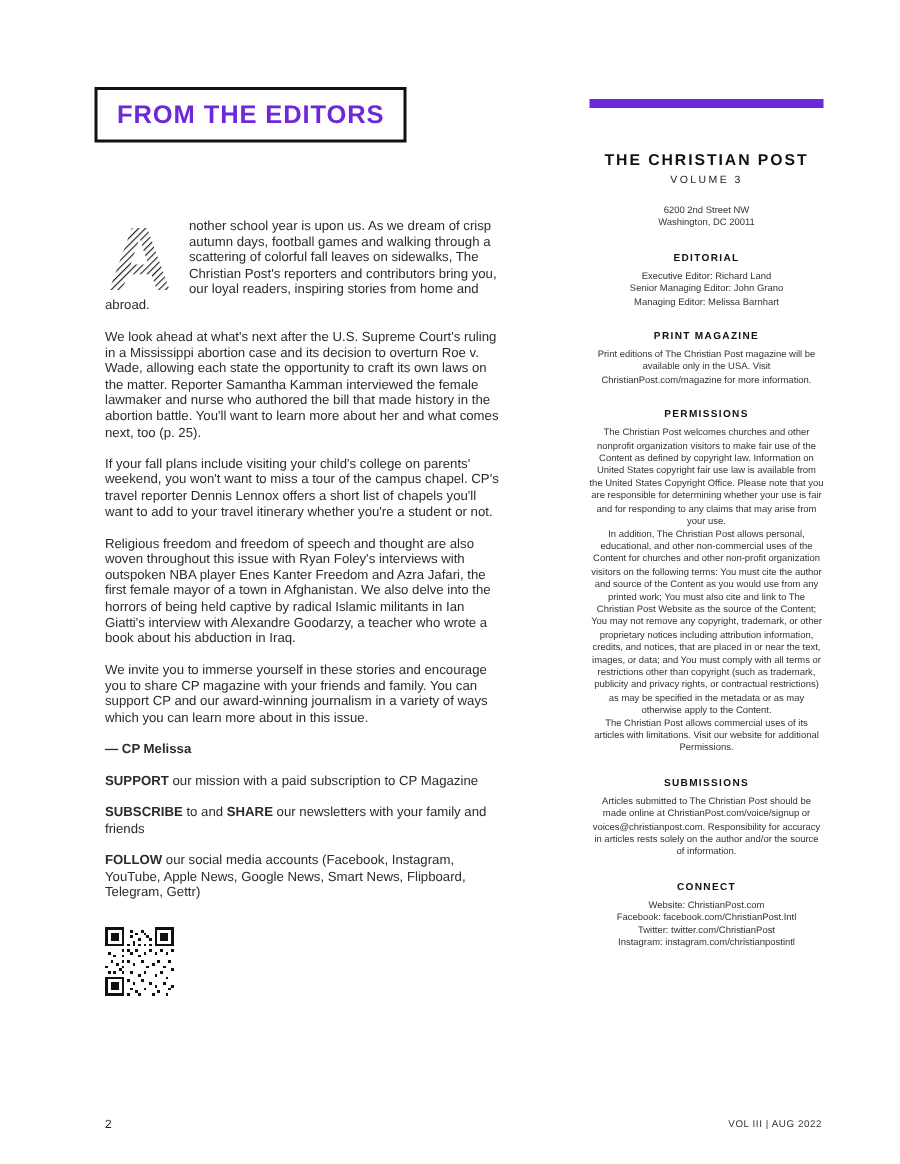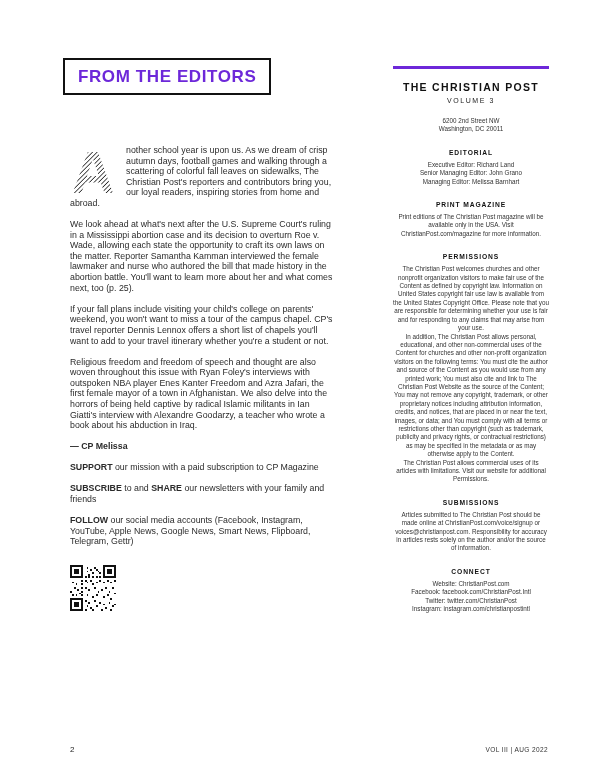--- a/index.html
+++ b/index.html
@@ -52,22 +52,22 @@
   .actions { }
   .action b { font-weight: 700; }
   .qr { margin-top: 18px; display: block; }
 
   
   .right-col {
     position: absolute;
     left: 393px;
     top: 66px;
     width: 156px;
-    border-top: 3px solid #6d28d9;
-    padding-top: 12px;
+    border-top: 6px solid #6d28d9;
+    padding-top: 29px;
     text-align: center;
     color: #333;
   }
   .brand {
     font-size: 10.5px;
     font-weight: 800;
     letter-spacing: 1.3px;
     color: #111;
     white-space: nowrap;
   }
@@ -133,20 +133,21 @@
           </pattern>
         </defs>
         <text x="23" y="46" text-anchor="middle" font-size="60" font-weight="bold" font-family="Liberation Sans, sans-serif" fill="url(#hatchA)">A</text>
       </svg>
       <span>nother school year is upon us. As we dream of crisp autumn days, football games and walking through a scattering of colorful fall leaves on sidewalks, The Christian Post's reporters and contributors bring you, our loyal readers, inspiring stories from home and abroad.</span>
     </div>
 
     <p>We look ahead at what's next after the U.S. Supreme Court's ruling in a Mississippi abortion case and its decision to overturn Roe v. Wade, allowing each state the opportunity to craft its own laws on the matter. Reporter Samantha Kamman interviewed the female lawmaker and nurse who authored the bill that made history in the abortion battle. You'll want to learn more about her and what comes next, too (p. 25).</p>
     <p>If your fall plans include visiting your child's college on parents' weekend, you won't want to miss a tour of the campus chapel. CP's travel reporter Dennis Lennox offers a short list of chapels you'll want to add to your travel itinerary whether you're a student or not.</p>
     <p>Religious freedom and freedom of speech and thought are also woven throughout this issue with Ryan Foley's interviews with outspoken NBA player Enes Kanter Freedom and Azra Jafari, the first female mayor of a town in Afghanistan. We also delve into the horrors of being held captive by radical Islamic militants in Ian Giatti's interview with Alexandre Goodarzy, a teacher who wrote a book about his abduction in Iraq.</p>
+    <p>We invite you to immerse yourself in these stories and encourage you to share CP magazine with your friends and family. You can support CP and our award-winning journalism in a variety of ways which you can learn more about in this issue.</p>
 
     <p class="signoff">— CP Melissa</p>
 
     <div class="actions">
       <p class="action"><b>SUPPORT</b><span> our mission with a paid subscription to CP Magazine</span></p>
       <p class="action"><b>SUBSCRIBE</b><span> to and </span><b>SHARE</b><span> our newsletters with your family and friends</span></p>
       <p class="action"><b>FOLLOW</b><span> our social media accounts (Facebook, Instagram, YouTube, Apple News, Google News, Smart News, Flipboard, Telegram, Gettr)</span></p>
     </div>
 
     <svg class="qr" width="46" height="46" viewBox="0 0 25 25" shape-rendering="crispEdges" aria-hidden="true">

